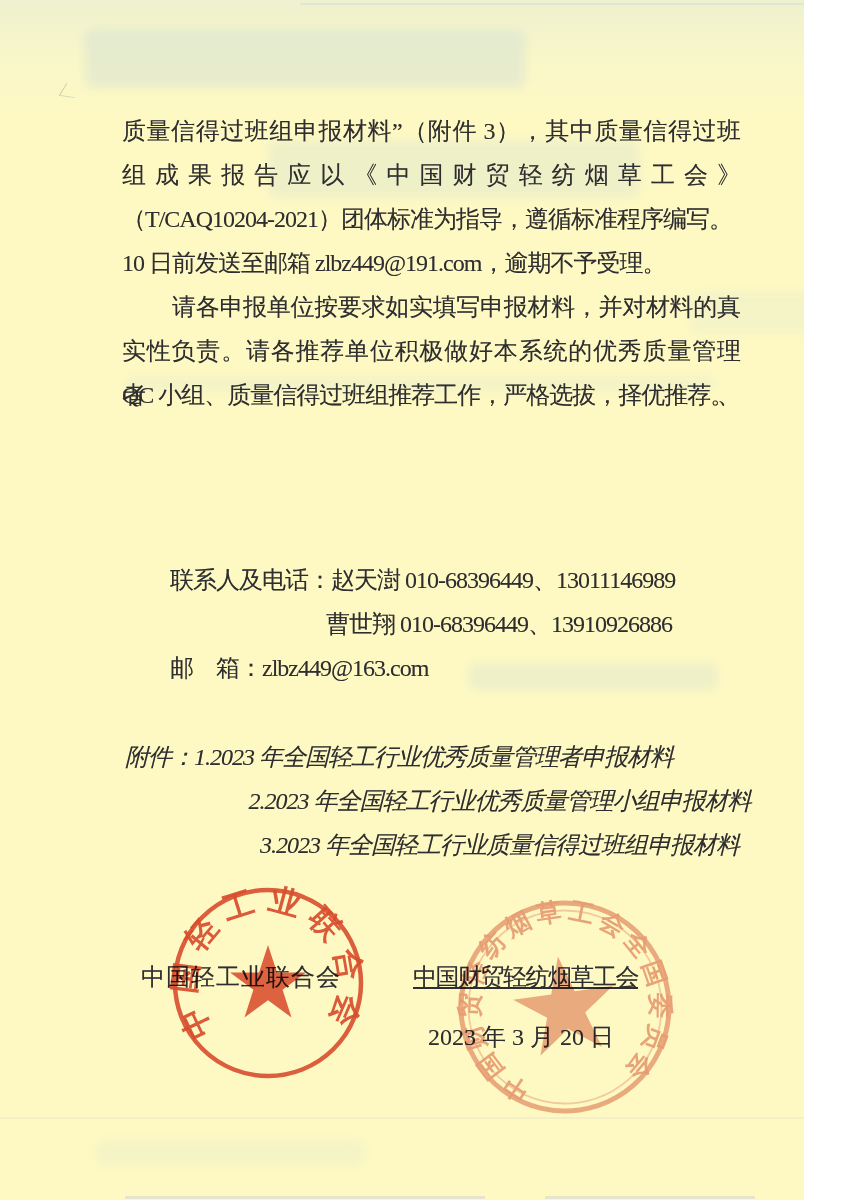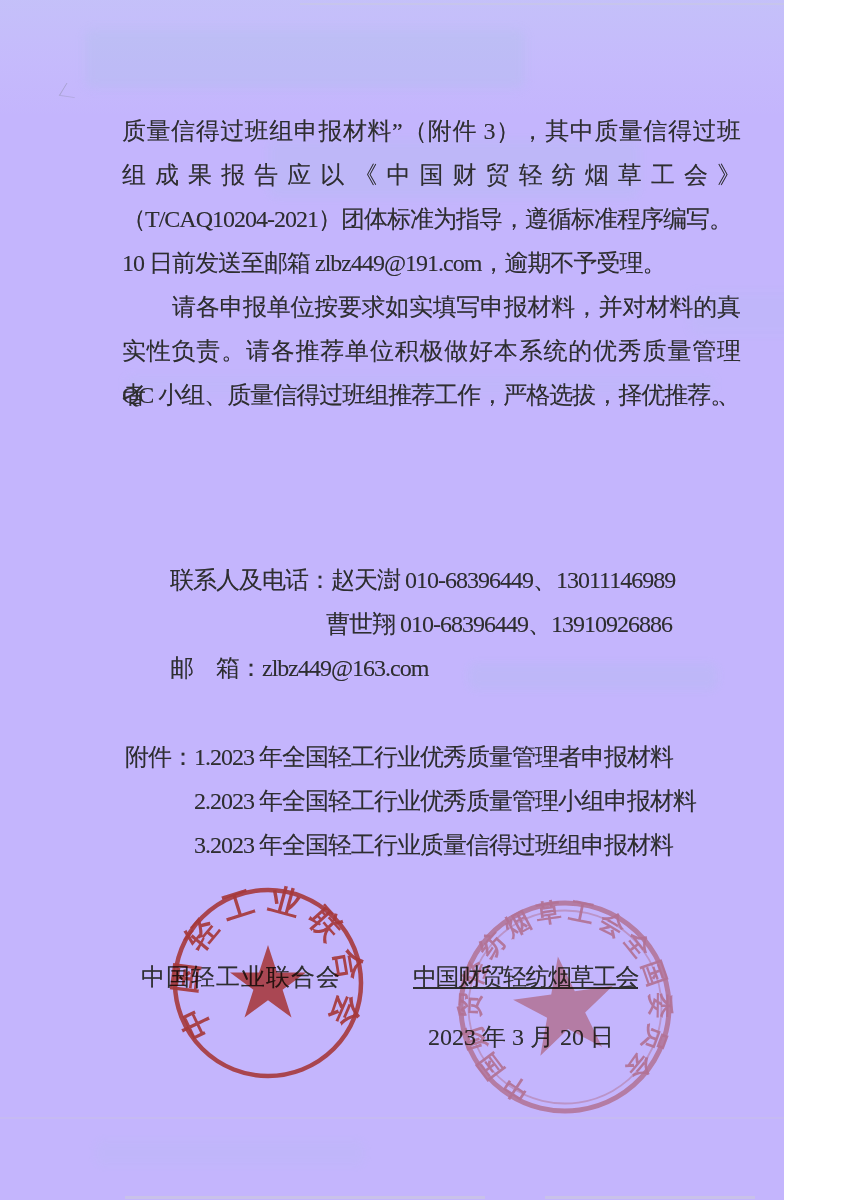--- a/index.html
+++ b/index.html
@@ -1,20 +1,21 @@
 <!DOCTYPE html>
 <html><head>
 <meta charset="utf-8">
 <style>
   html,body { margin:0; padding:0; background:#ffffff; }
   .page {
     position:relative; width:784px; height:1200px; overflow:hidden;
-    background:#c4b5fd;
+    background:#fef9c3;
     font-family:"Liberation Serif","DejaVu Serif",serif;
     color:#2f2f2f;
+    padding-left:20px;
   }
   
   .topwash {
     position:absolute; left:0; top:0; width:848px; height:118px;
     background:linear-gradient(180deg, rgba(198,222,240,0.28), rgba(210,230,244,0.10) 55%, rgba(255,255,255,0));
   }
   .ghost {
     position:absolute; background:rgba(160,196,226,0.20);
     filter:blur(5px); border-radius:8px;
   }
@@ -30,22 +31,22 @@
   .tline {
     font-size:24px; letter-spacing:-1px; line-height:44px; height:44px;
     white-space:nowrap; color:#2e2e30;
     text-shadow:0 0 0.5px rgba(40,40,45,0.35);
   }
   .just { white-space:normal; text-align:justify; text-align-last:justify; }
   .ind { text-indent:50px; }
   .body-block    { position:absolute; left:122px; top:109px; width:618px; }
   .contact-block { position:absolute; left:120px; top:558px; width:640px; }
   .pad-l12 { padding-left:206px; }
-  .attach-block  { position:absolute; left:125px; top:735px; width:680px; }
-  .pad-attach { padding-left:69px; }
+  .attach-block  { position:absolute; left:125px; top:735px; width:680px;font-style:italic; }
+  .pad-attach { padding-left:69px;text-align:center; }
   .sig { position:absolute; font-size:24px; line-height:44px; white-space:nowrap;
          color:#2e2e30; text-shadow:0 0 0.5px rgba(40,40,45,0.35); z-index:3; }
   .sig-left  { left:141px; top:955px; letter-spacing:1px; }
   .sig-right { left:413px; top:955px; letter-spacing:-1.5px;text-decoration:underline; }
   .sig-date  { left:428px; top:1015px; letter-spacing:0; }
   
   .seal { position:absolute; mix-blend-mode:multiply; z-index:4; }
   .seal-left  { left:168px; top:883px; width:200px; height:200px; opacity:0.93; }
   .seal-right { left:448px; top:890px; width:234px; height:234px; opacity:0.82; }
   .seal text { font-family:"Liberation Serif","DejaVu Serif",serif; font-weight:bold; }

